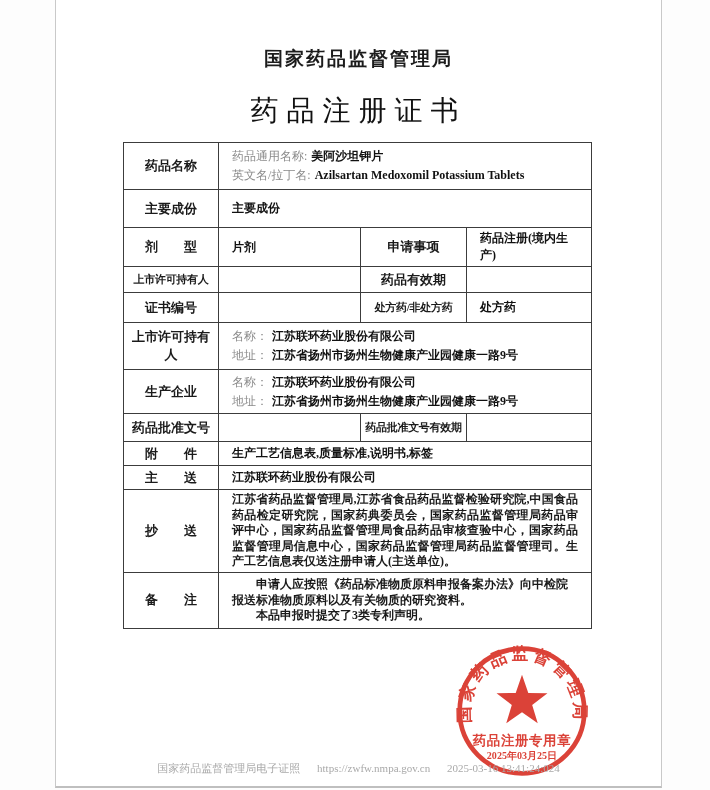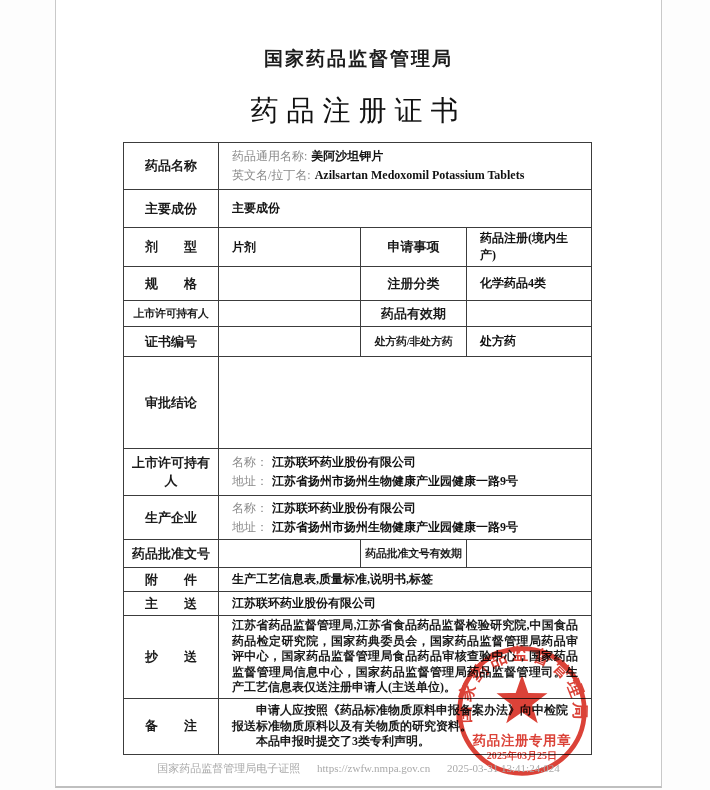--- a/index.html
+++ b/index.html
@@ -108,45 +108,35 @@
       <td class="val bv" colspan="3">主要成份</td>
     </tr>
 
     <tr class="r3">
       <td class="lbl">剂　　型</td>
       <td class="val bv">片剂</td>
       <td class="lbl">申请事项</td>
       <td class="val bv">药品注册(境内生产)</td>
     </tr>
 
-    <tr class="r4">
-      <td class="lbl">规　　格</td>
-      <td class="val bv"></td>
-      <td class="lbl">注册分类</td>
-      <td class="val bv">化学药品4类</td>
-    </tr>
 
     <tr class="r5">
       <td class="lbl lbl-sm">上市许可持有人</td>
       <td class="val bv"></td>
       <td class="lbl">药品有效期</td>
       <td class="val bv"></td>
     </tr>
 
     <tr class="r6">
       <td class="lbl">证书编号</td>
       <td class="val bv"></td>
       <td class="lbl lbl-sm">处方药/非处方药</td>
       <td class="val bv">处方药</td>
     </tr>
 
-    <tr class="r7">
-      <td class="lbl">审批结论</td>
-      <td class="val" colspan="3"></td>
-    </tr>
 
     <tr class="r8">
       <td class="lbl">上市许可持有人</td>
       <td class="val" colspan="3">
         <div class="line"><span class="sub">名称：</span><span class="bv">江苏联环药业股份有限公司</span></div>
         <div class="line"><span class="sub">地址：</span><span class="bv">江苏省扬州市扬州生物健康产业园健康一路9号</span></div>
       </td>
     </tr>
 
     <tr class="r9">
@@ -200,16 +190,16 @@
       </text>
       <polygon points="100,46 109.4,73.1 138,73.6 115.2,90.9 123.5,118.4 100,102 76.5,118.4 84.8,90.9 62,73.6 90.6,73.1" fill="#d6281c"></polygon>
       <text x="100" y="150" text-anchor="middle" font-size="20" letter-spacing="1">药品注册专用章</text>
       <text x="100" y="172" text-anchor="middle" font-size="15">2025年03月25日</text>
     </svg>
   </div>
 
   <div class="footer">
     <span>国家药品监督管理局电子证照</span>
     <span>https://zwfw.nmpa.gov.cn</span>
-    <span>2025-03-31 13:41:24:024</span>
+    <span>2025-03-16 13:41:24:024</span>
   </div>
 
 </div>
 
 </body></html>

